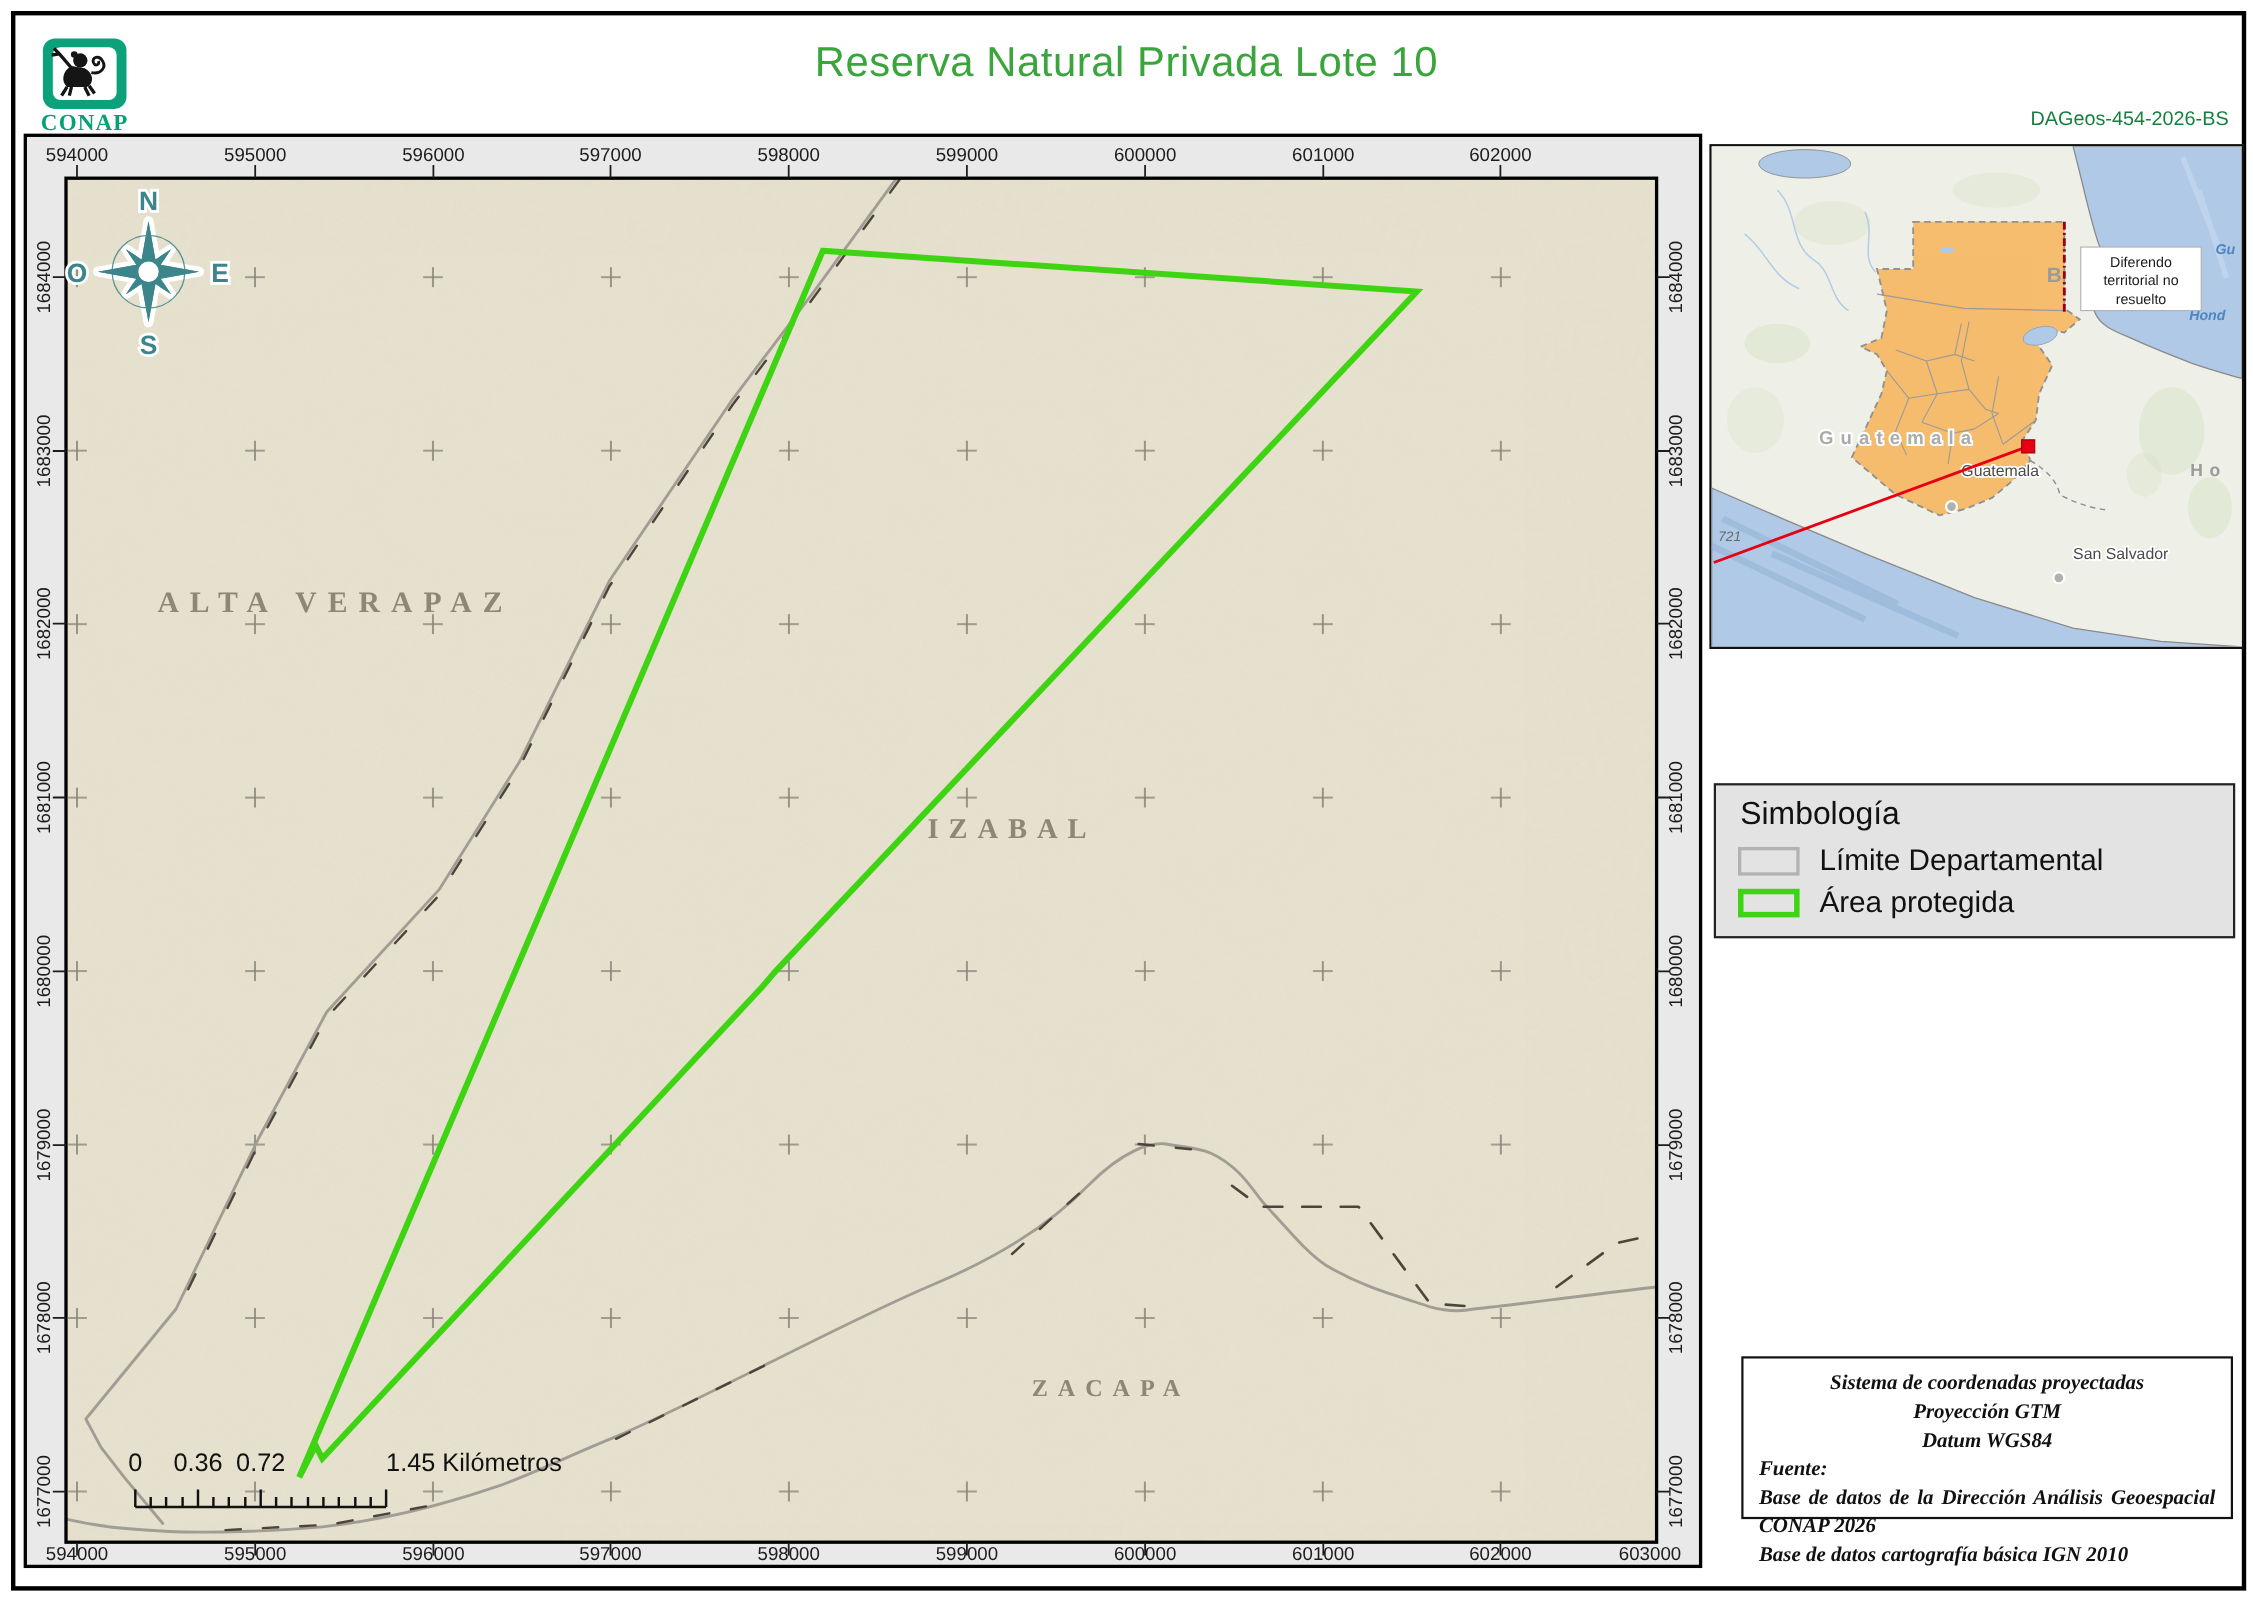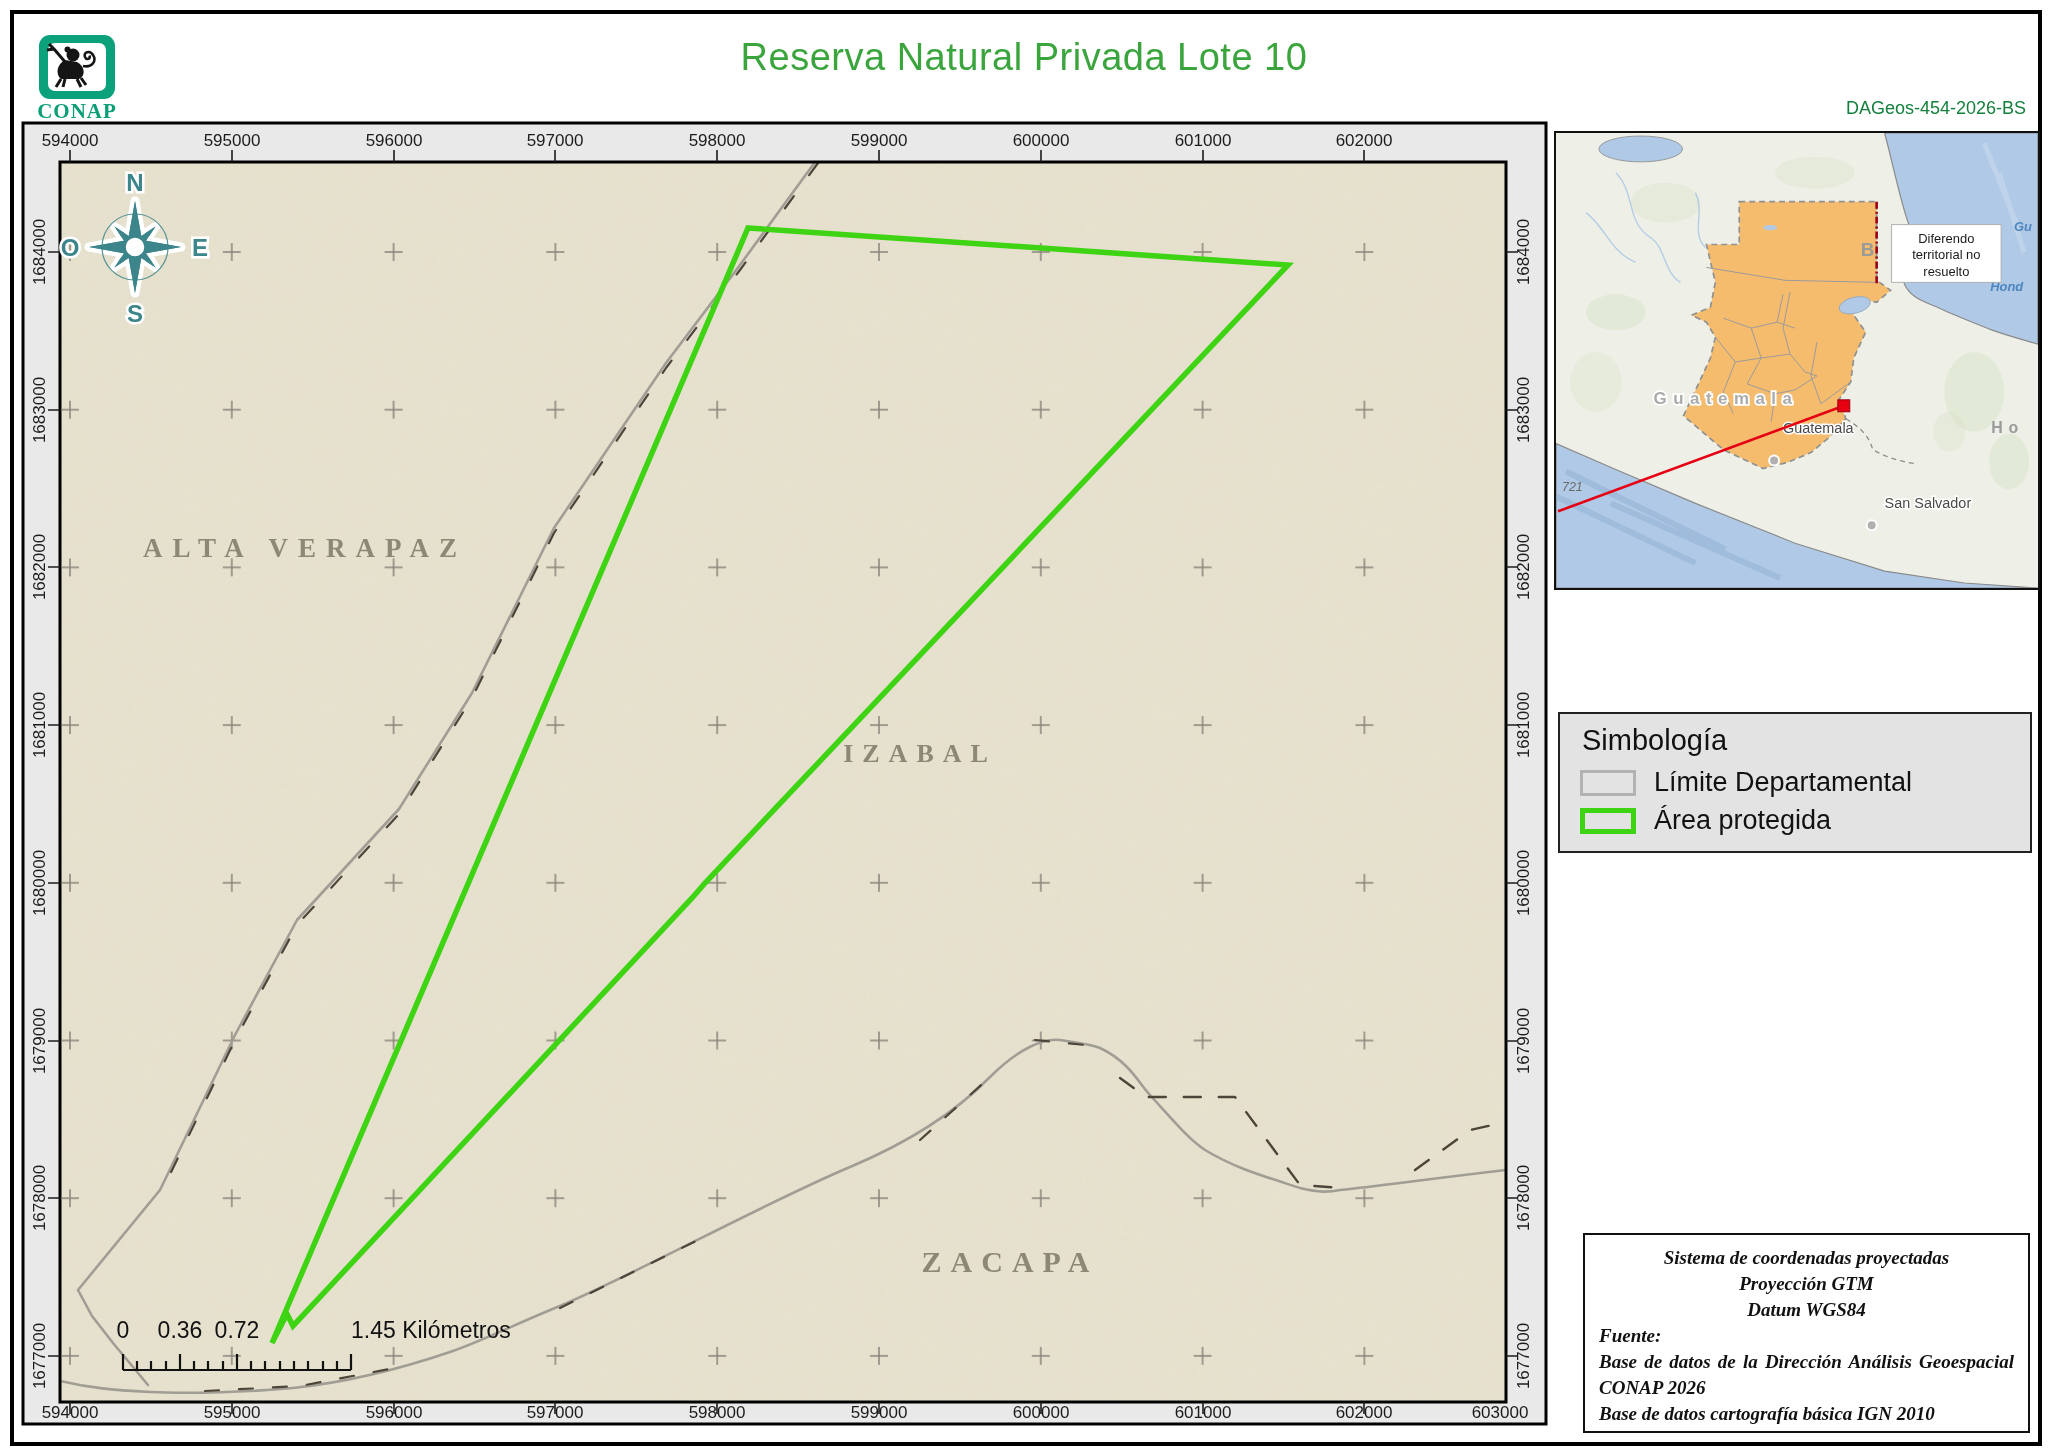--- a/index.html
+++ b/index.html
@@ -16,38 +16,38 @@
         font-weight:bold;font-size:21px;color:#0a9e77;letter-spacing:1px;}
   
   .glabel{position:absolute;font-size:17px;color:#1c1c1c;white-space:nowrap;
         transform:translate(-50%,-50%);}
   .gy{transform:translate(-50%,-50%) rotate(-90deg);}
   
   .dept{position:absolute;transform:translate(-50%,-50%);font-family:"Liberation Serif",serif;
         font-weight:bold;color:#8d8875;white-space:nowrap;}
   #lbl-av{font-size:27px;letter-spacing:10px;}
   #lbl-iz{font-size:26px;letter-spacing:9px;}
-  #lbl-za{font-size:30px;letter-spacing:9px;}
+  #lbl-za{font-size:22px;letter-spacing:9px;}
   
   .sblabel{position:absolute;font-size:23px;color:#111;transform:translate(-50%,-50%);white-space:nowrap;}
   .sblabel.left{transform:translate(0,-50%);margin-left:21px;}
   
   .inset{position:absolute;left:1554px;top:131px;width:482px;height:455px;
         border:2px solid #111;background:#eef0e8;}
   
   .legend{position:absolute;left:1558px;top:712px;width:474px;height:141px;
         background:#e3e3e3;border:2px solid #222;box-sizing:border-box;padding:8px 20px;}
   .legend-title{font-size:29px;color:#111;margin:2px 0 10px 2px;}
   .legend-row{display:flex;align-items:center;margin:7px 0;}
   .swatch{width:56px;height:26px;margin-right:18px;box-sizing:border-box;}
   .swatch.gray{border:3px solid #b2b2b2;}
   .swatch.green{border:5px solid #3ed414;}
   .legend-label{font-size:27px;color:#111;}
   
-  .infobox{position:absolute;left:1583px;top:1233px;width:447px;height:200px;
+  .infobox{position:absolute;left:1583px;top:1233px;width:447px;height:148px;
         background:#fff;border:2px solid #111;box-sizing:border-box;padding:10px 14px;
         font-family:"Liberation Serif",serif;font-style:italic;font-weight:bold;
         font-size:19px;line-height:26px;color:#111;}
   .infobox .c{text-align:center;}
   .infobox .j{text-align:justify;text-align-last:justify;}
   svg{display:block;}
   .abs{position:absolute;left:0;top:0;}
 </style>
 </head>
 <body>

